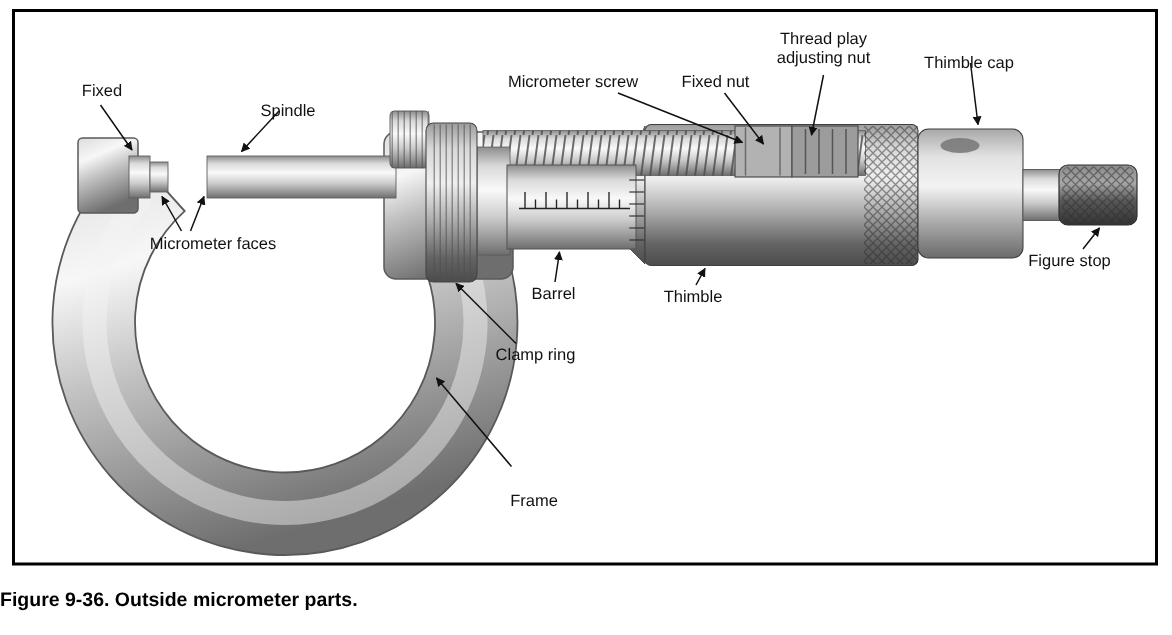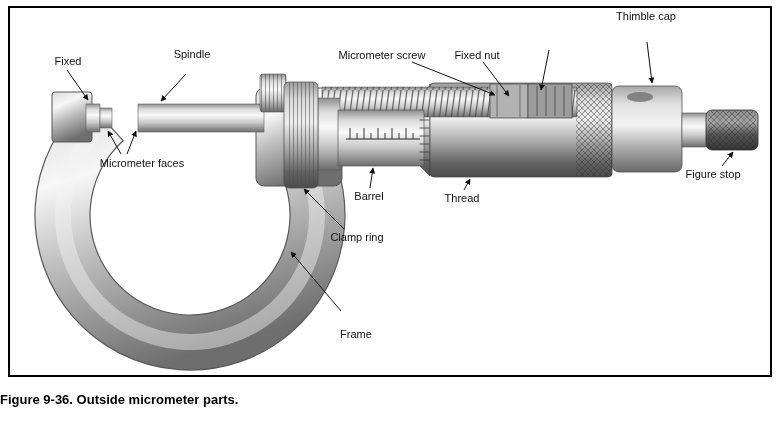--- a/index.html
+++ b/index.html
@@ -165,25 +165,27 @@
       <line x1="647" y1="42" x2="652" y2="83" marker-end="url(#arrow)"></line>
       <line x1="370" y1="188" x2="373" y2="168" marker-end="url(#arrow)"></line>
       <line x1="464" y1="190" x2="470" y2="179" marker-end="url(#arrow)"></line>
       <line x1="722" y1="166" x2="733" y2="152" marker-end="url(#arrow)"></line>
       <line x1="344" y1="229" x2="304" y2="189" marker-end="url(#arrow)"></line>
       <line x1="341" y1="311" x2="291" y2="252" marker-end="url(#arrow)"></line>
     </g>
   </svg>
 
   <div class="lbl" style="left:68px;top:55px">Fixed</div>
-  <div class="lbl" style="left:192px;top:48px">Spindle</div>
+  <div class="lbl" style="left:192px;top:68px">Spindle</div>
   <div class="lbl" style="left:142px;top:157px">Micrometer faces</div>
   <div class="lbl" style="left:382px;top:49px">Micrometer screw</div>
   <div class="lbl" style="left:477px;top:49px">Fixed nut</div>
-  <div class="lbl" style="left:646px;top:10px">Thimble cap</div>
+  <div class="lbl" style="left:549px;top:20px">Thread play
+adjusting nut</div>
+  <div class="lbl" style="left:646px;top:36px">Thimble cap</div>
   <div class="lbl" style="left:369px;top:190px">Barrel</div>
-  <div class="lbl" style="left:462px;top:192px">Thread</div>
+  <div class="lbl" style="left:462px;top:192px">Thimble</div>
   <div class="lbl" style="left:713px;top:168px">Figure stop</div>
   <div class="lbl" style="left:357px;top:231px">Clamp ring</div>
   <div class="lbl" style="left:356px;top:328px">Frame</div>
 
   <div class="caption">Figure 9-36. Outside micrometer parts.</div>
 </div>
 
 </body></html>

